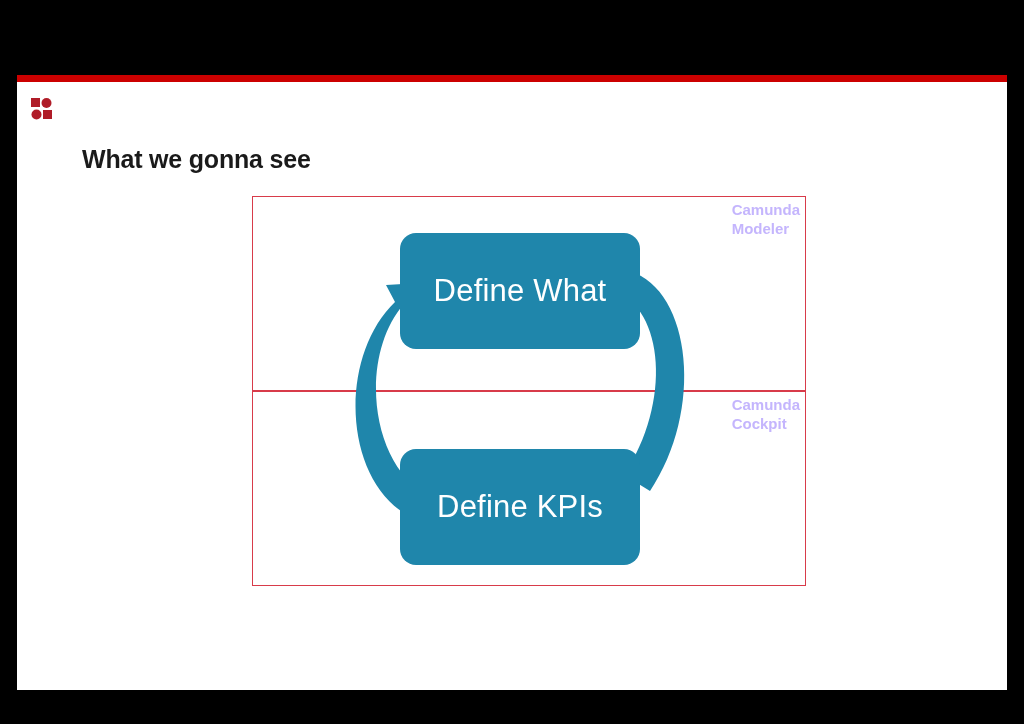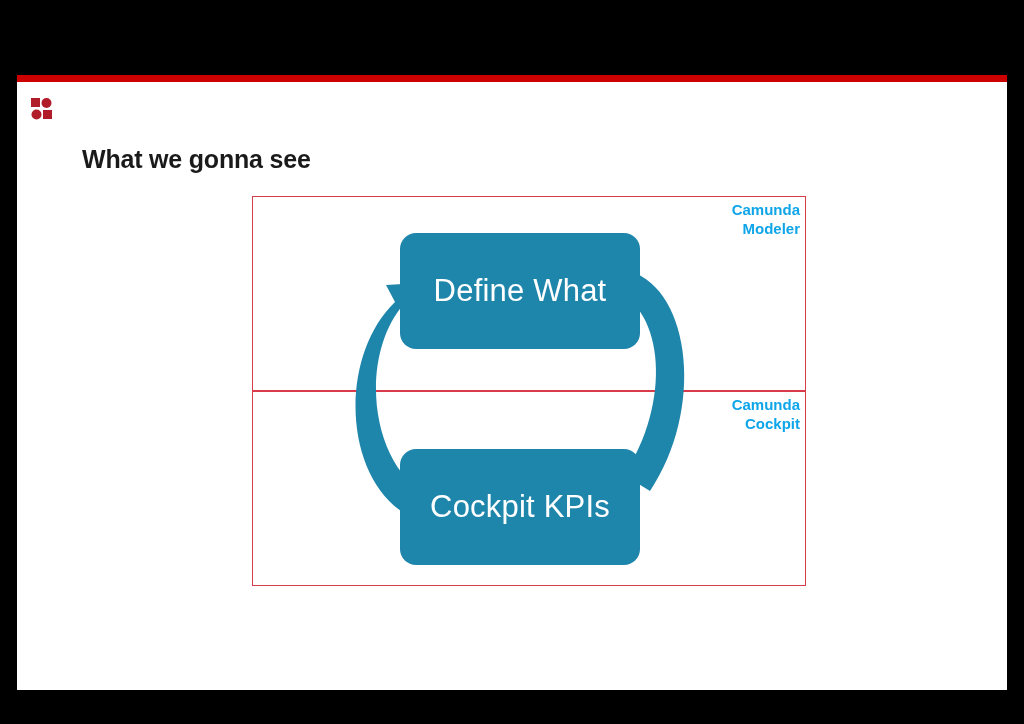--- a/index.html
+++ b/index.html
@@ -80,25 +80,25 @@
     box-sizing: border-box;
     border: 1.5px solid #d83b4a;
     background: transparent;
   }
   #zone-modeler { top: 0px;   height: 195px; }
   #zone-cockpit { top: 195px; height: 195px; }
 
   .zone-label {
     position: absolute;
     right: 6px;
-    text-align: right;
+    text-align: left;
     font-size: 15px;
     font-weight: bold;
     line-height: 1.26;
-    color: #0ea5e9;
+    color: #c4b5fd;
     white-space: pre-line;
   }
   #label-modeler { top: 5px;   right: 6px; }
   #label-cockpit { top: 200px; right: 6px; }
 
   
   #cycle-svg {
     position: absolute;
     left: 0;
     top: 0;
@@ -164,21 +164,21 @@
                L 134 89
                L 143 106
                C 84 163, 92 290, 161 322
                Z" fill="#1f86ab"></path>
 
       <path d="M 218 318 C 250 332, 300 332, 336 318 C 300 338, 248 338, 218 318 Z" fill="#1f86ab" opacity="0.22"></path>
     </svg>
 
     <div class="proc-box" id="box-define">Define What</div>
 
-    <div class="proc-box" id="box-monitor">Cockpit KPIs</div>
+    <div class="proc-box" id="box-monitor">Define KPIs</div>
 
     <div class="zone-label" id="label-modeler">Camunda
 Modeler</div>
 
     <div class="zone-label" id="label-cockpit">Camunda
 Cockpit</div>
 
   </div>
 </div>
 

